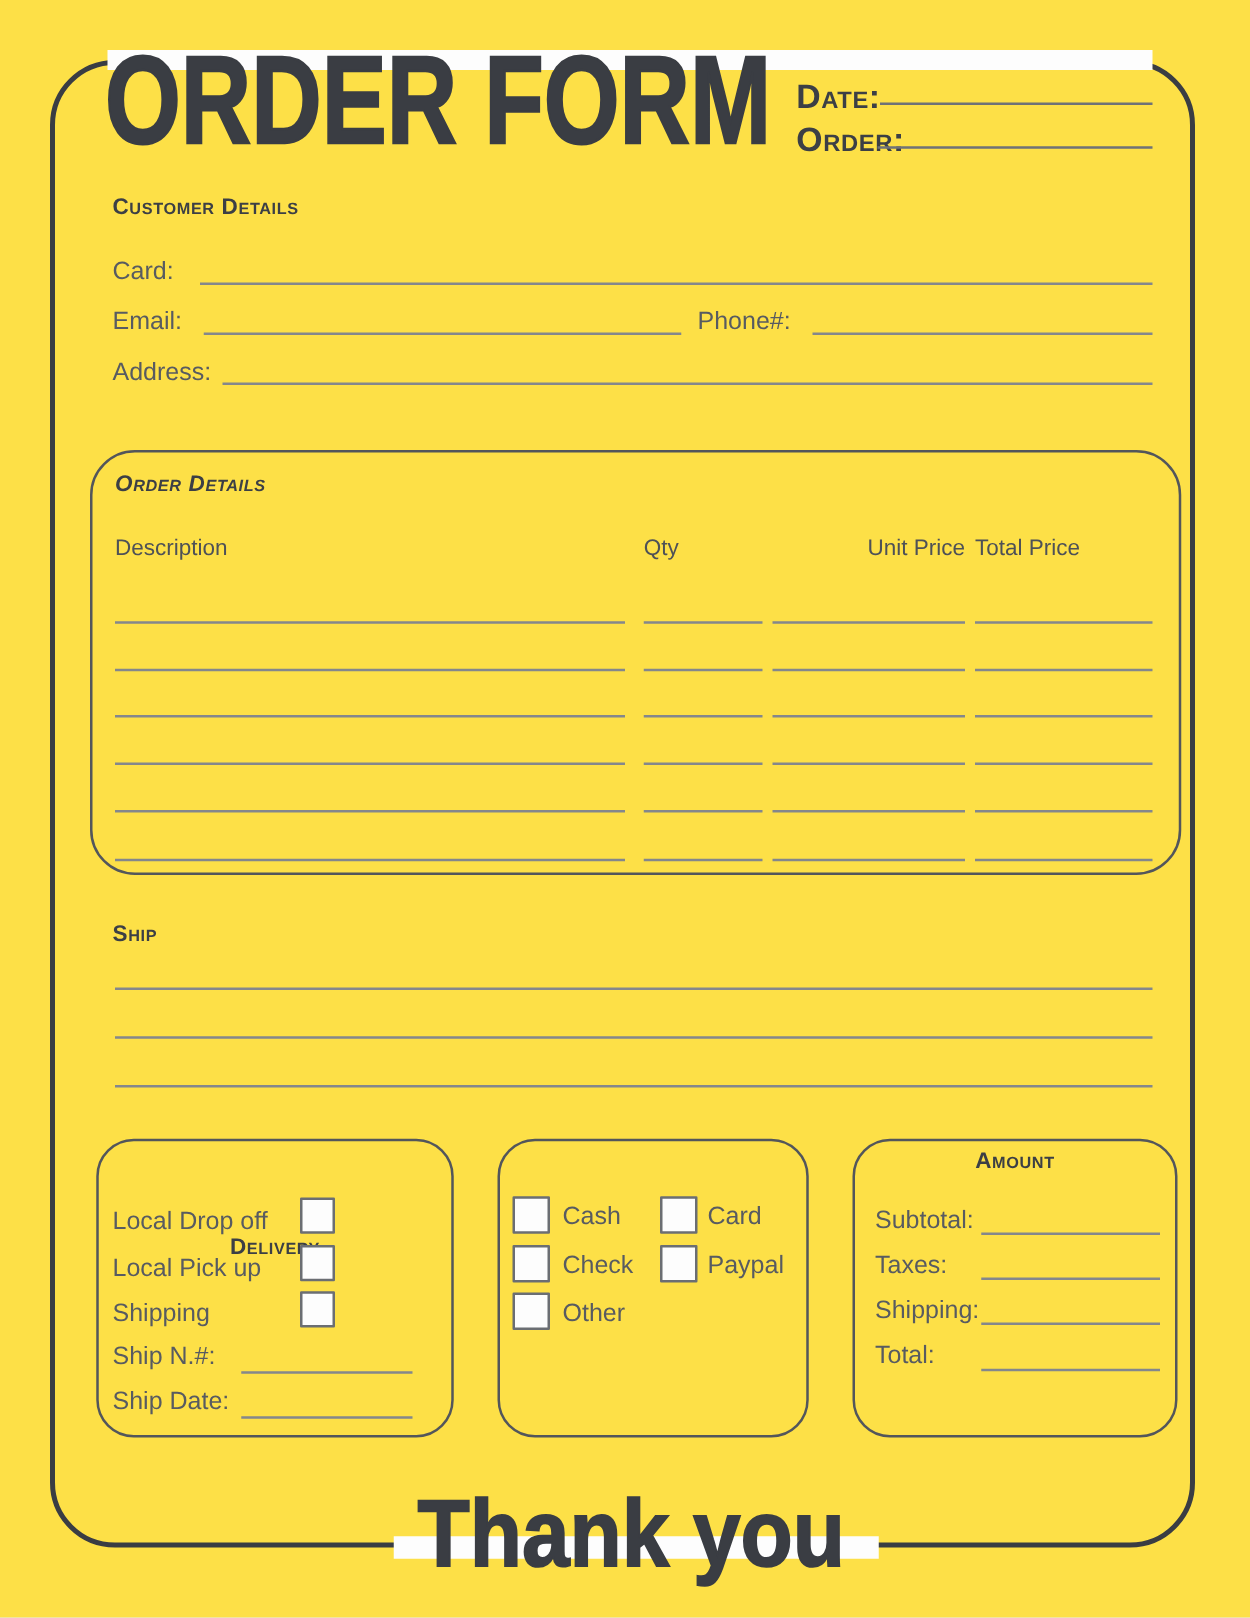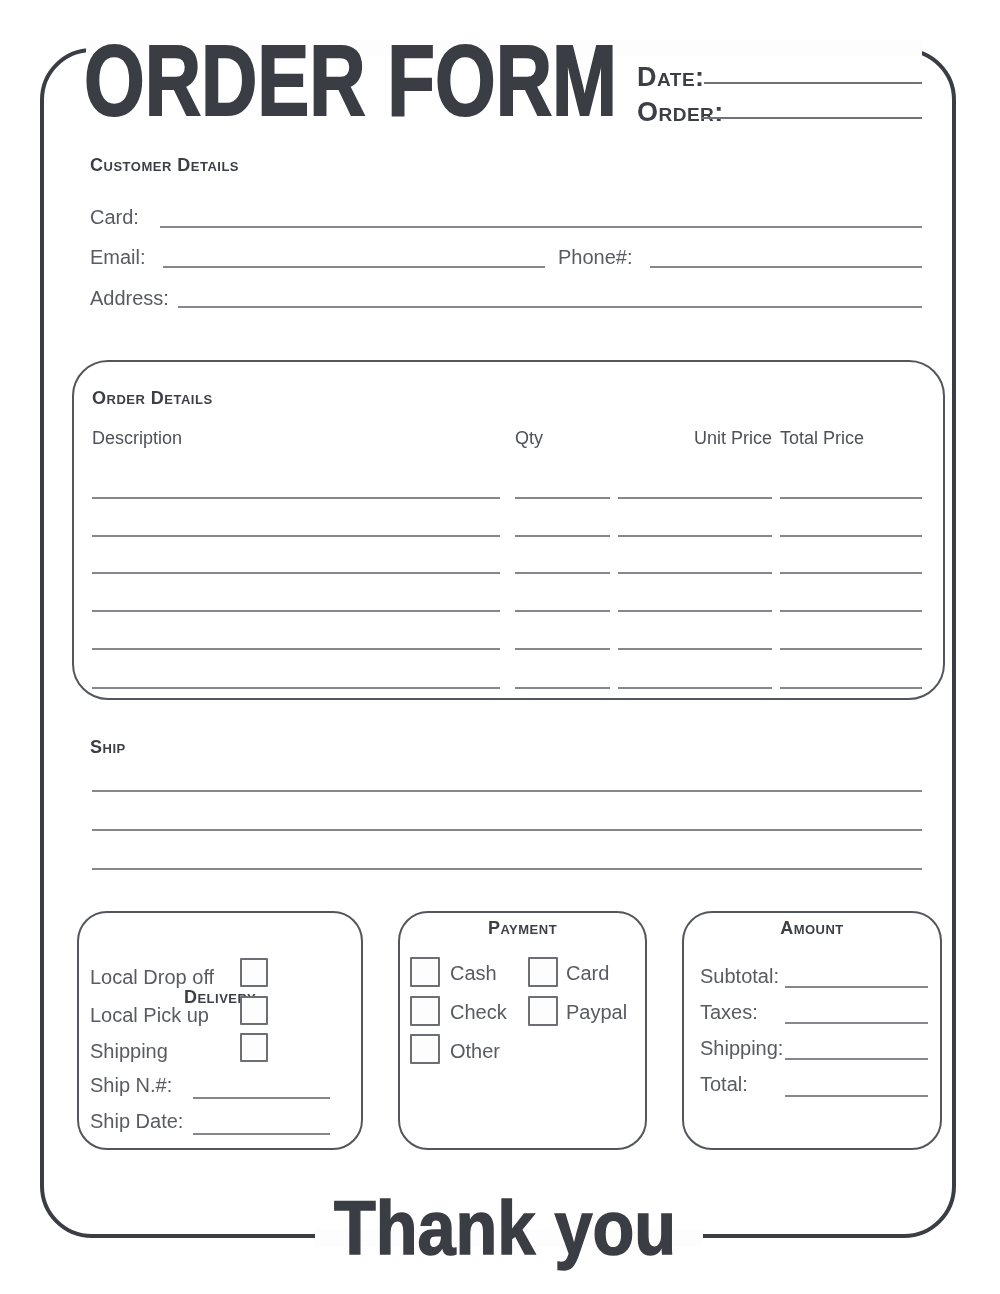--- a/index.html
+++ b/index.html
@@ -1,18 +1,18 @@
 <!DOCTYPE html>
 <html><head>
 <meta charset="utf-8">
 <style>
   html,body{margin:0;padding:0;background:#e8e8e8;}
   .page{
     position:relative;width:1000px;height:1294px;margin:0 auto;
-    background:#ffffff;overflow:hidden;
+    background:#fde047;overflow:hidden;
     font-family:"Liberation Sans", sans-serif;
     color:#3a3d43;
   }
 
   
   .page-border{
     position:absolute;left:40px;top:48px;width:916px;height:1190px;
     border:4px solid #3a3d43;border-radius:52px;box-sizing:border-box;
   }
   .mask{position:absolute;background:#fdfdfd;}
@@ -84,21 +84,21 @@
   .h-customer{left:90px;top:156px;}
   .name-label{left:90px;top:206px;}
   .name-line{left:160px;top:226px;width:762px;}
   .email-label{left:90px;top:246px;}
   .email-line{left:163px;top:266px;width:382px;}
   .phone-label{left:558px;top:246px;}
   .phone-line{left:650px;top:266px;width:272px;}
   .address-label{left:90px;top:287px;}
   .address-line{left:178px;top:306px;width:744px;}
 
-  .h-order{left:92px;top:389px;}
+  .h-order{left:92px;top:378px;font-style:italic;}
   .h-notes{left:90px;top:738px;}
 
   
   .d-lbl1{left:90px;top:966px;}
   .d-lbl2{left:90px;top:1004px;}
   .d-lbl3{left:90px;top:1040px;}
   .d-lbl4{left:90px;top:1074px;}
   .d-lbl5{left:90px;top:1110px;}
   .d-cb1{left:240px;top:958px;}
   .d-cb2{left:240px;top:996px;}
@@ -201,21 +201,20 @@
   <div class="lbl d-lbl2">Local Pick up</div>
   <div class="cbx d-cb2"></div>
   <div class="lbl d-lbl3">Shipping</div>
   <div class="cbx d-cb3"></div>
   <div class="lbl d-lbl4">Ship N.#:</div>
   <div class="rule d-line1"></div>
   <div class="lbl d-lbl5">Ship Date:</div>
   <div class="rule d-line2"></div>
 
   <div class="box payment-box"></div>
-  <div class="sc box-heading h-payment">Payment</div>
   <div class="cbx p-cb-cash"></div>
   <div class="lbl p-lbl-cash">Cash</div>
   <div class="cbx p-cb-check"></div>
   <div class="lbl p-lbl-check">Check</div>
   <div class="cbx p-cb-other"></div>
   <div class="lbl p-lbl-other">Other</div>
   <div class="cbx p-cb-card"></div>
   <div class="lbl p-lbl-card">Card</div>
   <div class="cbx p-cb-paypal"></div>
   <div class="lbl p-lbl-paypal">Paypal</div>

